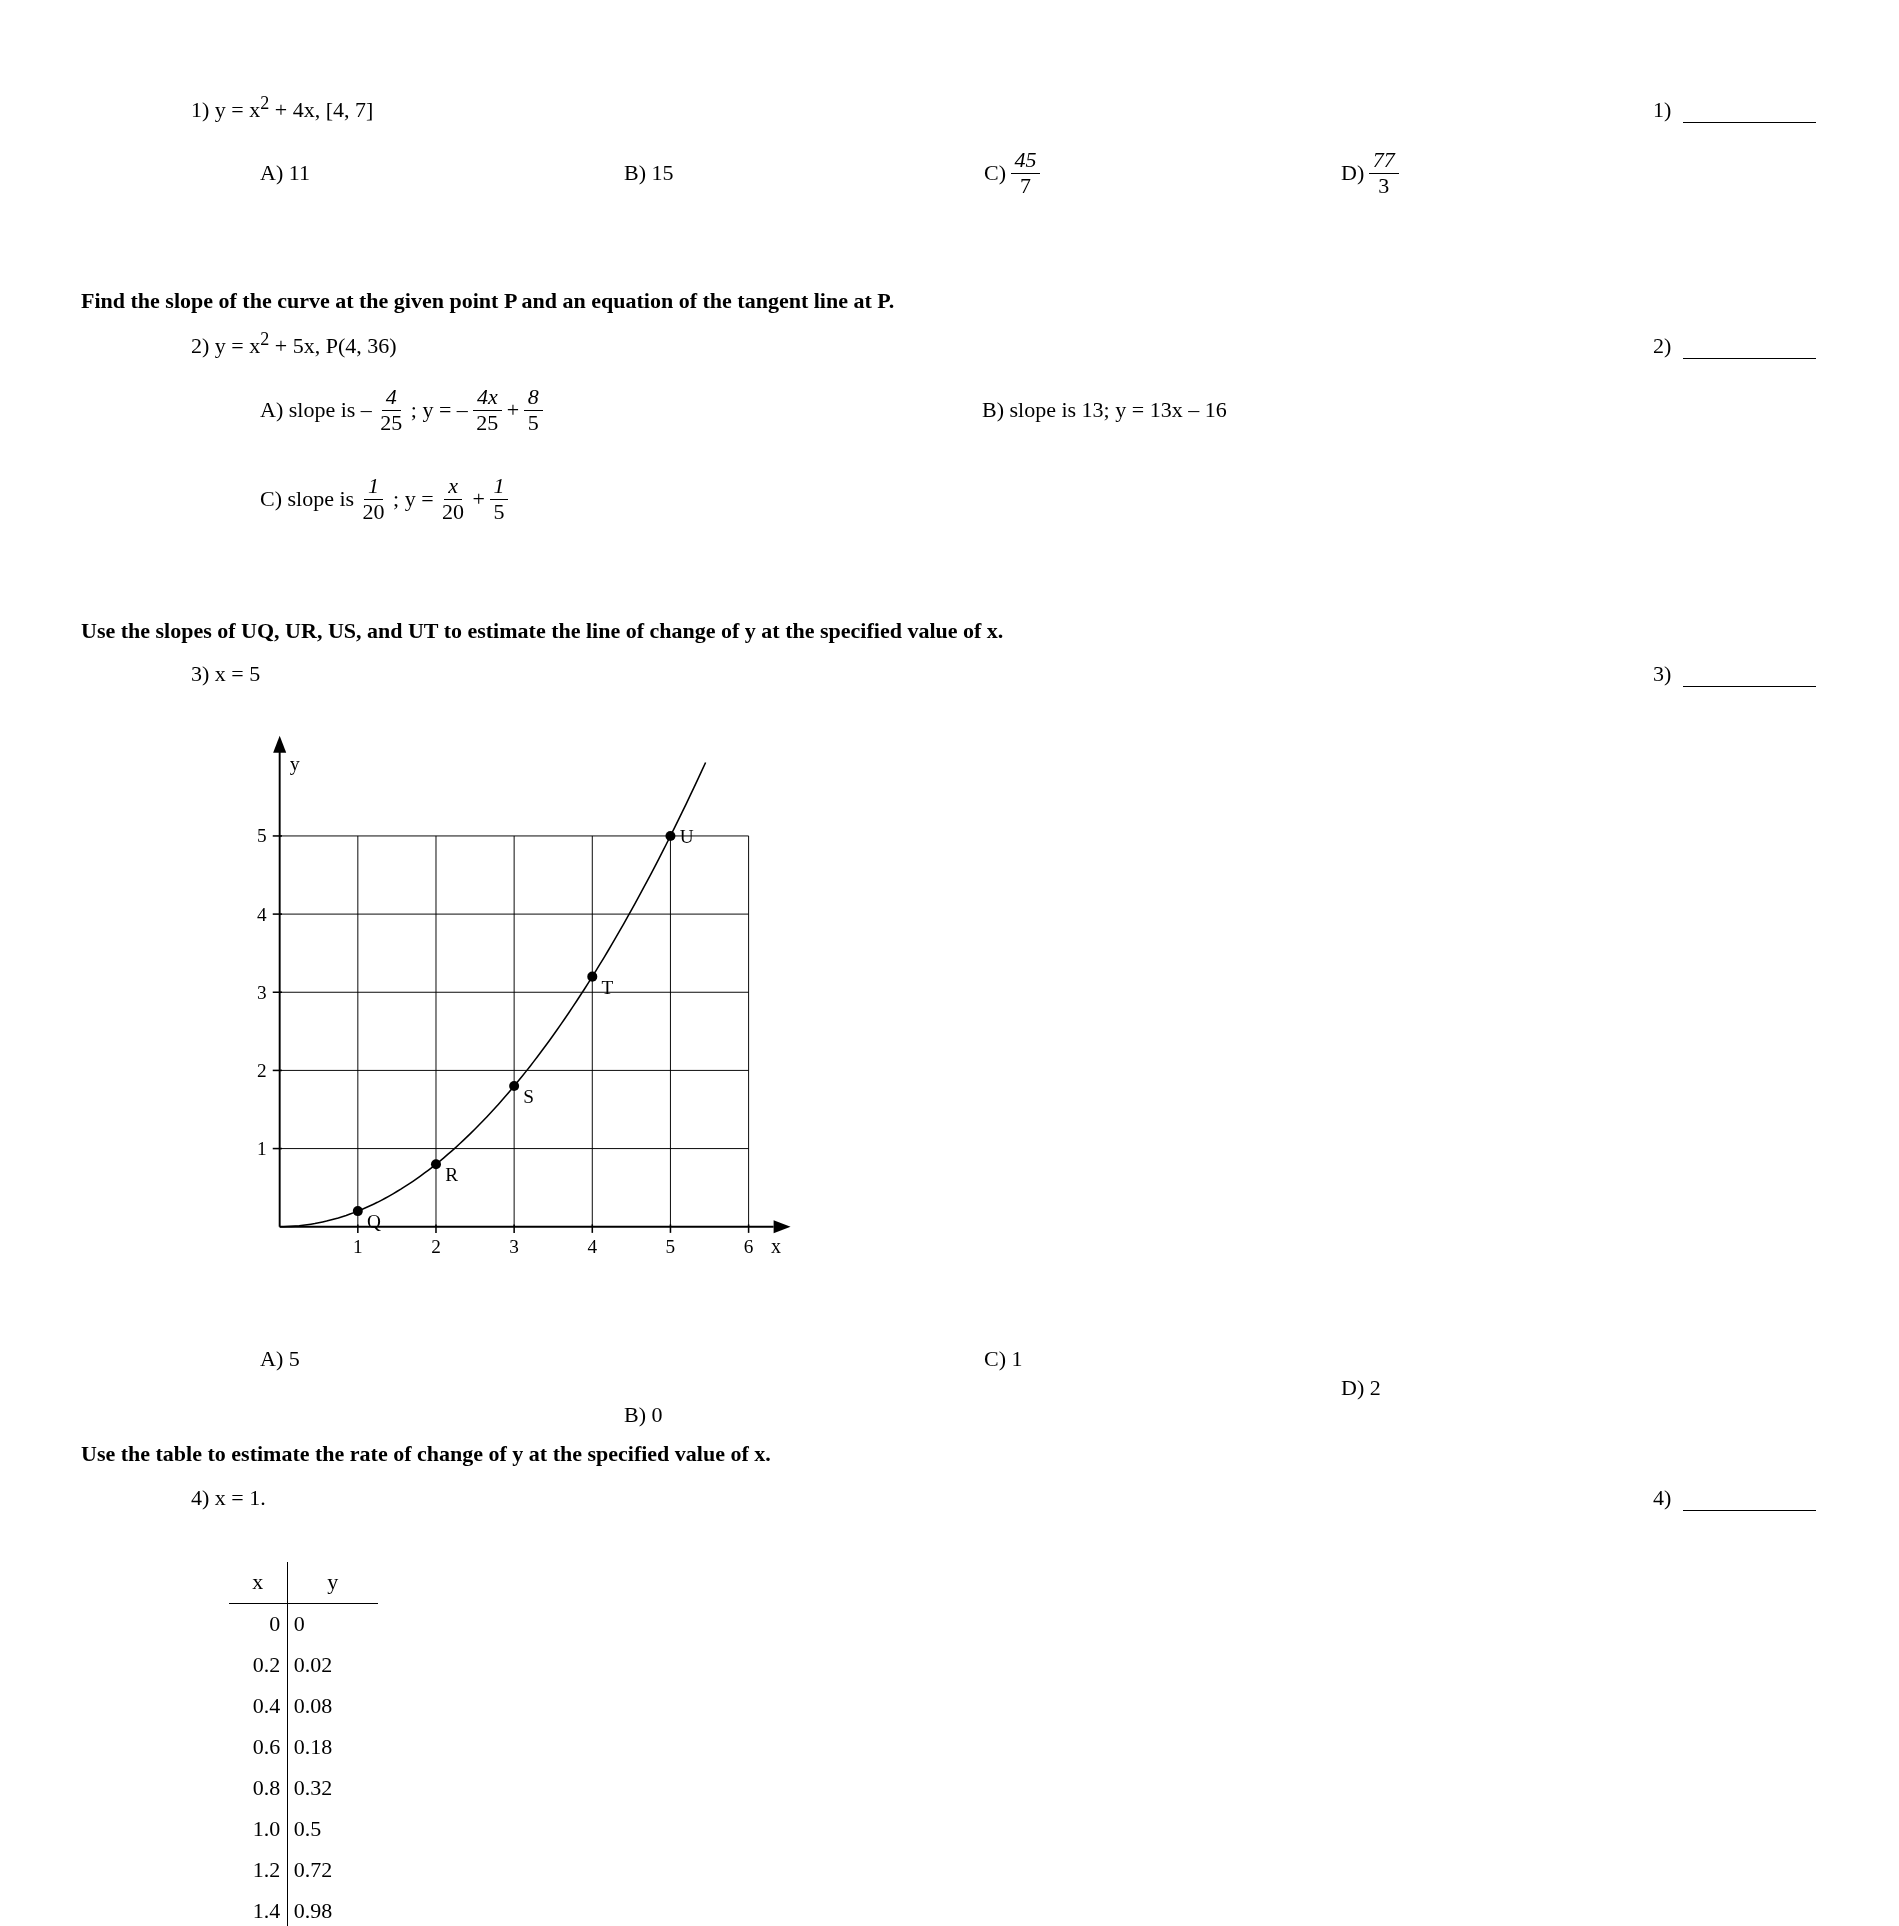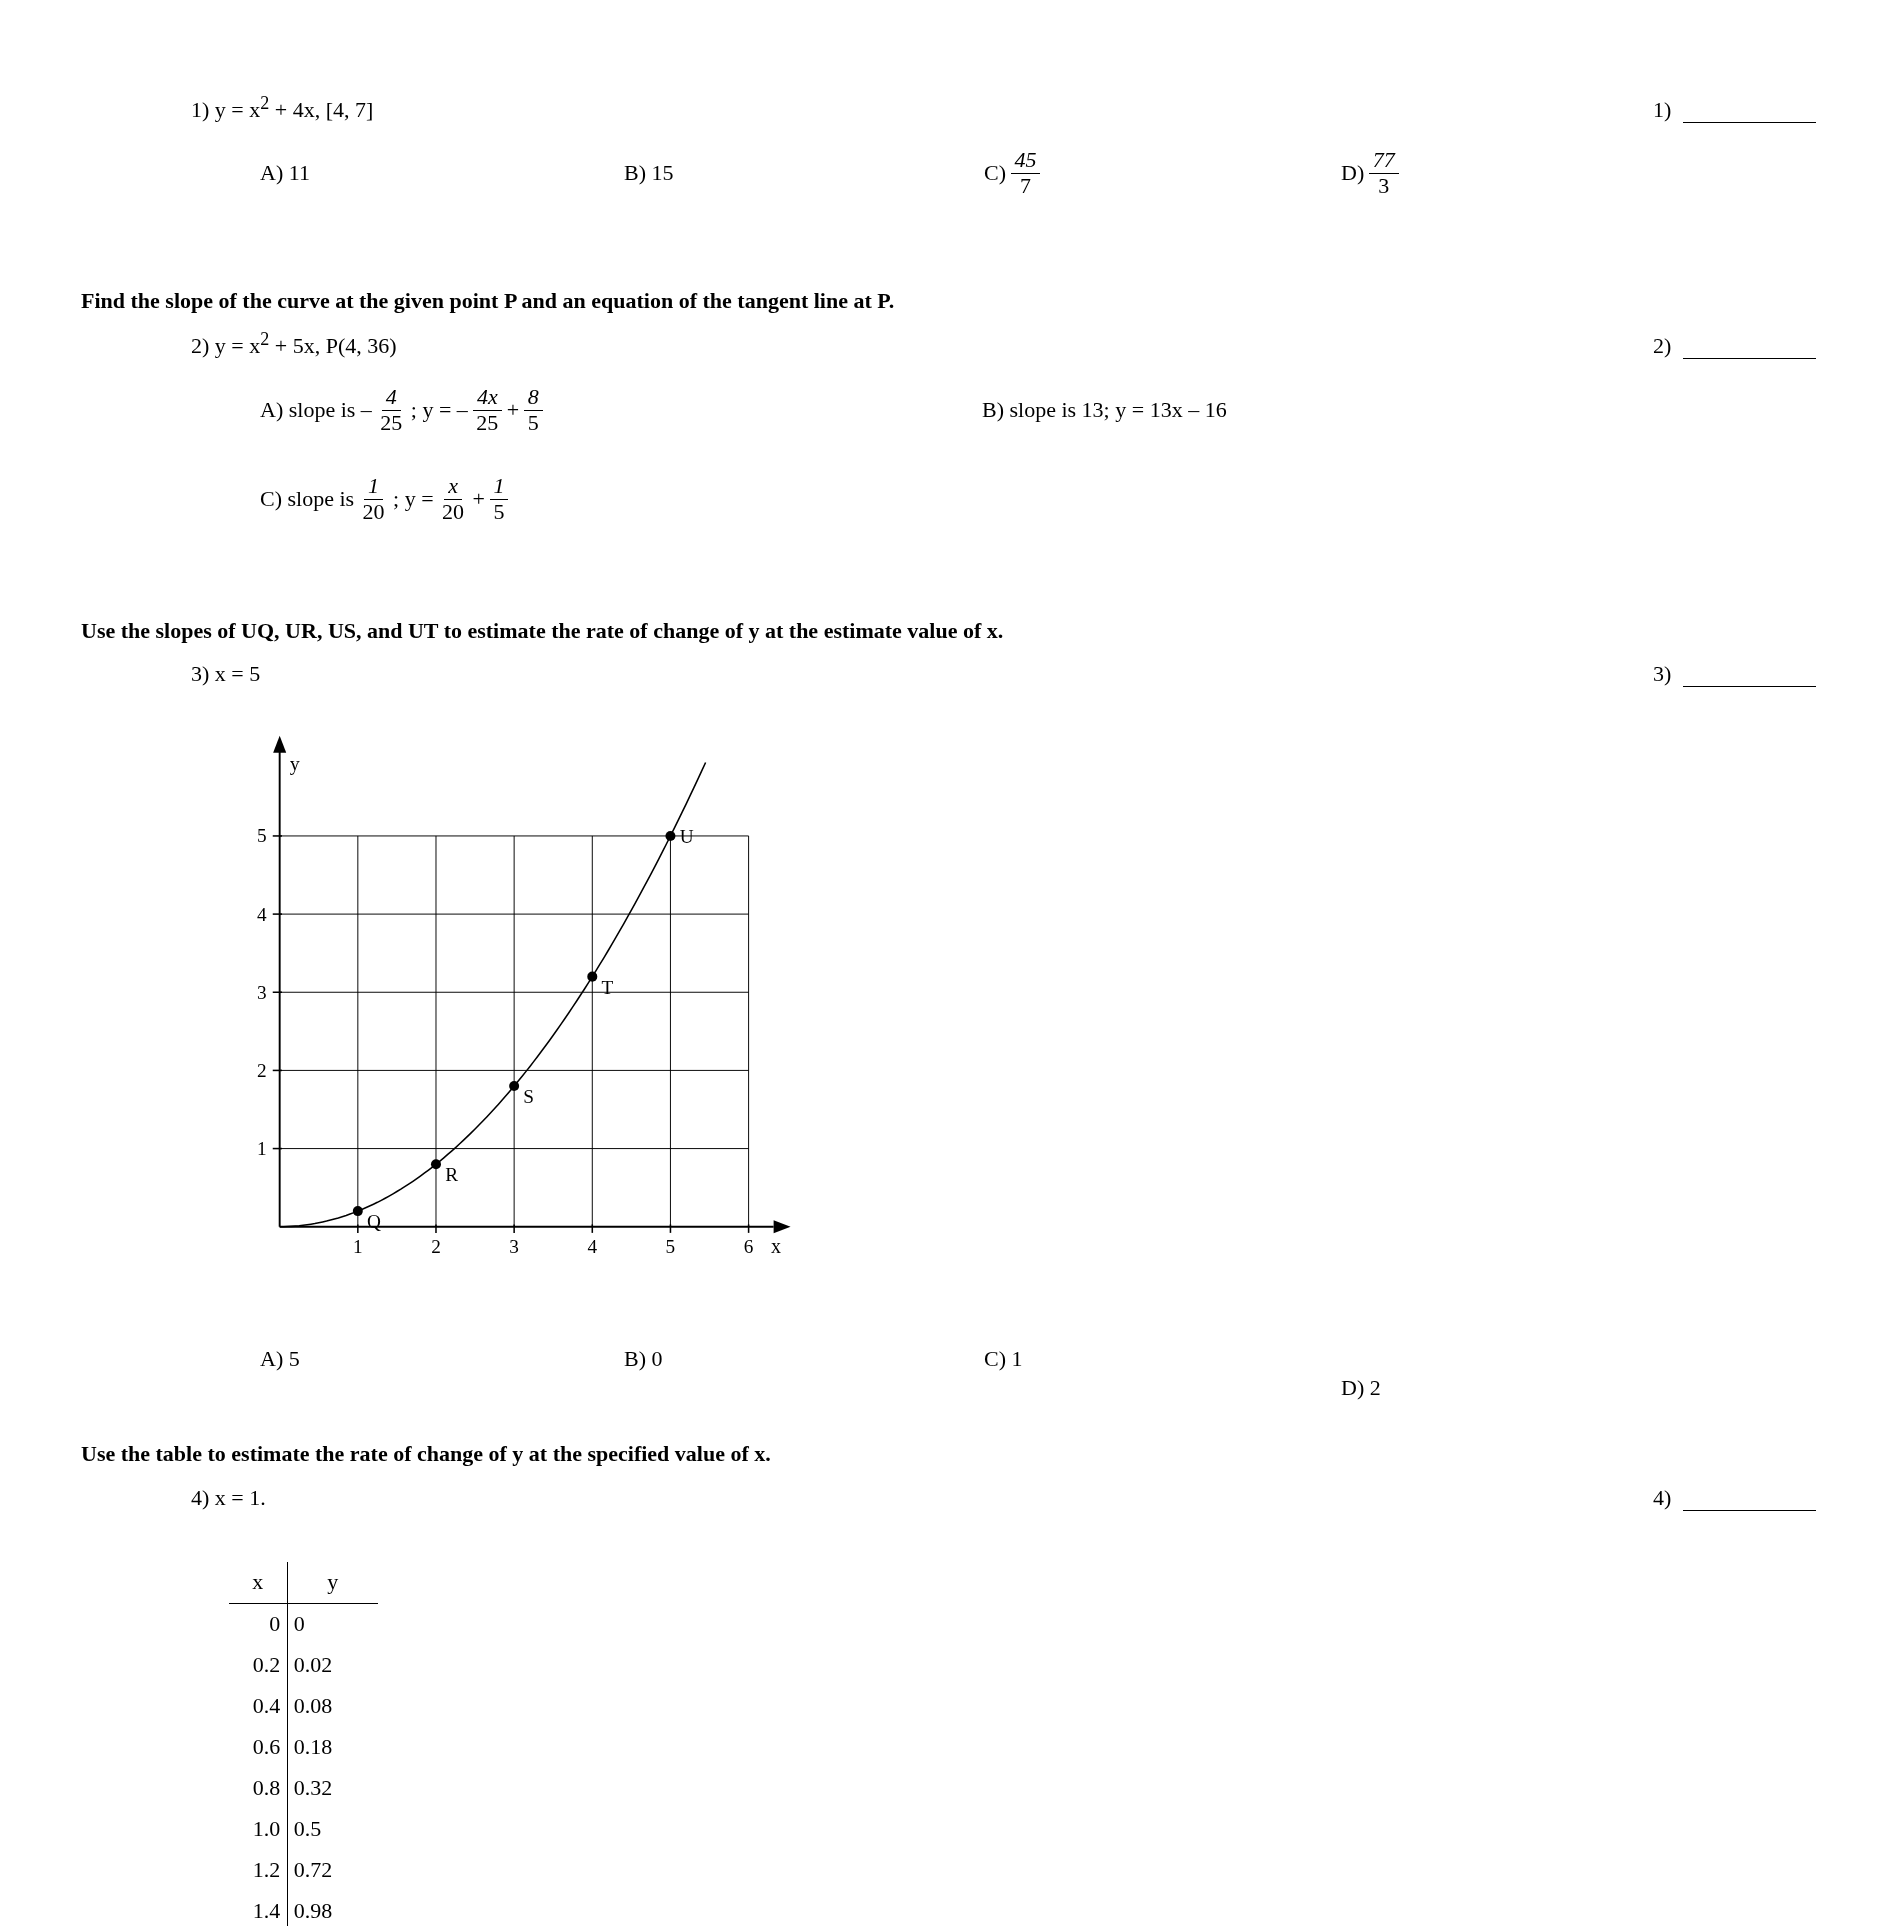--- a/index.html
+++ b/index.html
@@ -72,21 +72,21 @@
 
   <div class="abs mrow" style="left:260px; top:470px; height:58px;">
     <span>C) slope is</span>
     <span class="frac"><span class="num">1</span><span class="den">20</span></span>
     <span>; y =</span>
     <span class="frac"><span class="num">x</span><span class="den">20</span></span>
     <span>+</span>
     <span class="frac"><span class="num">1</span><span class="den">5</span></span>
   </div>
 
-  <div class="abs heading" style="left:81px; top:618px;">Use the slopes of UQ, UR, US, and UT to estimate the rate of change of y at the estimate value of x.</div>
+  <div class="abs heading" style="left:81px; top:618px;">Use the slopes of UQ, UR, US, and UT to estimate the line of change of y at the specified value of x.</div>
 
   <div class="abs prompt" style="left:191px; top:661px;">3) x = 5</div>
 
   <div class="abs ans" style="left:1653px; top:661px;">
     <span>3)</span>
     <span class="blank"></span>
   </div>
 
   <div class="abs" style="left:239px; top:732px;">
     <svg width="578" height="539" viewBox="0 0 1500 1400" style="font-size:57px">
@@ -137,21 +137,21 @@
         <circle cx="714" cy="919.5999999999999" r="13" fill="#000"></circle>
         <text x="738" y="963.5999999999999" font-size="50" font-family="Liberation Serif, DejaVu Serif, serif">S</text>
         <circle cx="917" cy="635.4" r="13" fill="#000"></circle>
         <text x="941" y="679.4" font-size="50" font-family="Liberation Serif, DejaVu Serif, serif">T</text>
         <circle cx="1120" cy="270" r="13" fill="#000"></circle>
         <text x="1144" y="288" font-size="50" font-family="Liberation Serif, DejaVu Serif, serif">U</text>
       </svg>
   </div>
 
   <div class="abs" style="left:260px; top:1346px;">A) 5</div>
-  <div class="abs" style="left:624px; top:1346px;">B) 0</div>
+  <div class="abs" style="left:624px; top:1402px;">B) 0</div>
   <div class="abs" style="left:984px; top:1346px;">C) 1</div>
   <div class="abs" style="left:1341px; top:1346px;margin-top:29px;">D) 2</div>
 
   <div class="abs heading" style="left:81px; top:1441px;">Use the table to estimate the rate of change of y at the specified value of x.</div>
 
   <div class="abs prompt" style="left:191px; top:1485px;">4) x = 1.</div>
 
   <div class="abs ans" style="left:1653px; top:1485px;">
     <span>4)</span>
     <span class="blank"></span>

